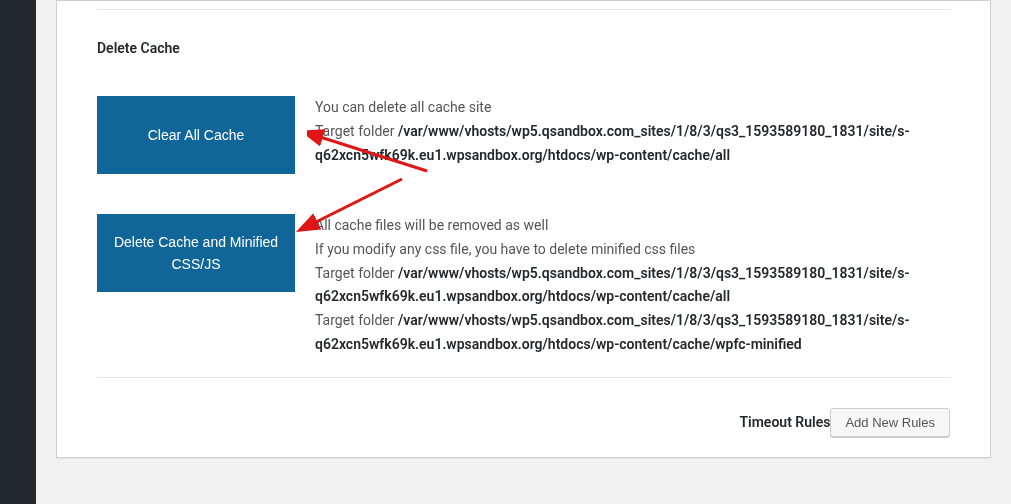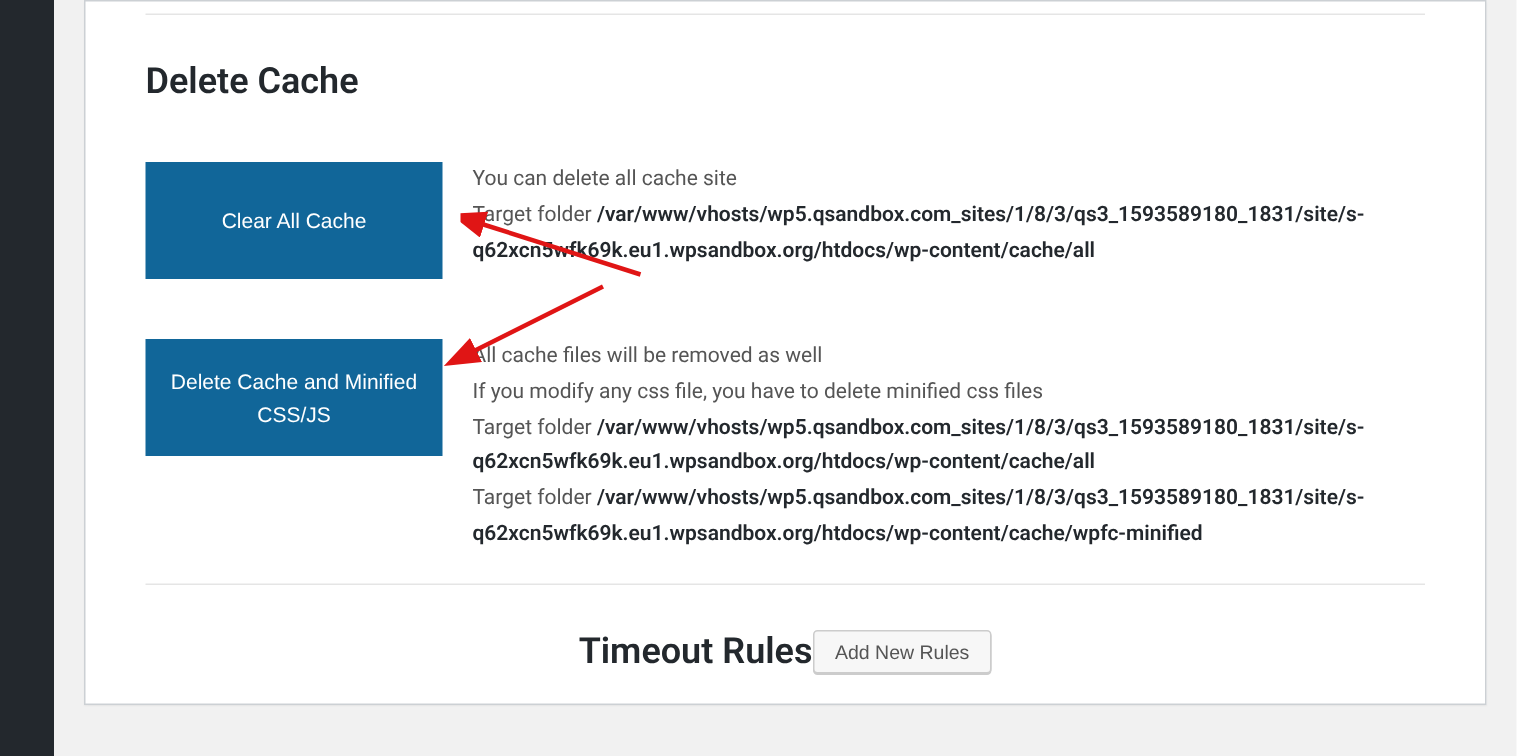--- a/index.html
+++ b/index.html
@@ -32,21 +32,21 @@
       box-shadow: 0 1px 1px rgba(0,0,0,0.04);
       padding: 0 40px 20px 40px;
       position: relative;
     }
     .section-divider {
       border: none;
       border-top: 1px solid #e5e5e5;
       margin: 0;
     }
     .section-title {
-      font-size: 24px;
+      font-size: 14px;
       font-weight: 600;
       color: #23282d;
       margin: 30px 0 40px 0;
     }
     .cache-row {
       display: flex;
       align-items: flex-start;
       margin-bottom: 40px;
       position: relative;
     }
@@ -75,21 +75,21 @@
     }
     .desc p {
       margin: 0;
     }
     .desc strong {
       font-weight: 600;
       color: #23282d;
     }
     .timeout-row {
       display: flex;
-      justify-content: center;
+      justify-content: flex-end;
       align-items: center;
       margin-top: 30px;
     }
     .gray-button {
       background: #f7f7f7;
       border: 1px solid #ccc;
       color: #555;
       font-size: 13px;
       padding: 6px 14px;
       cursor: pointer;

